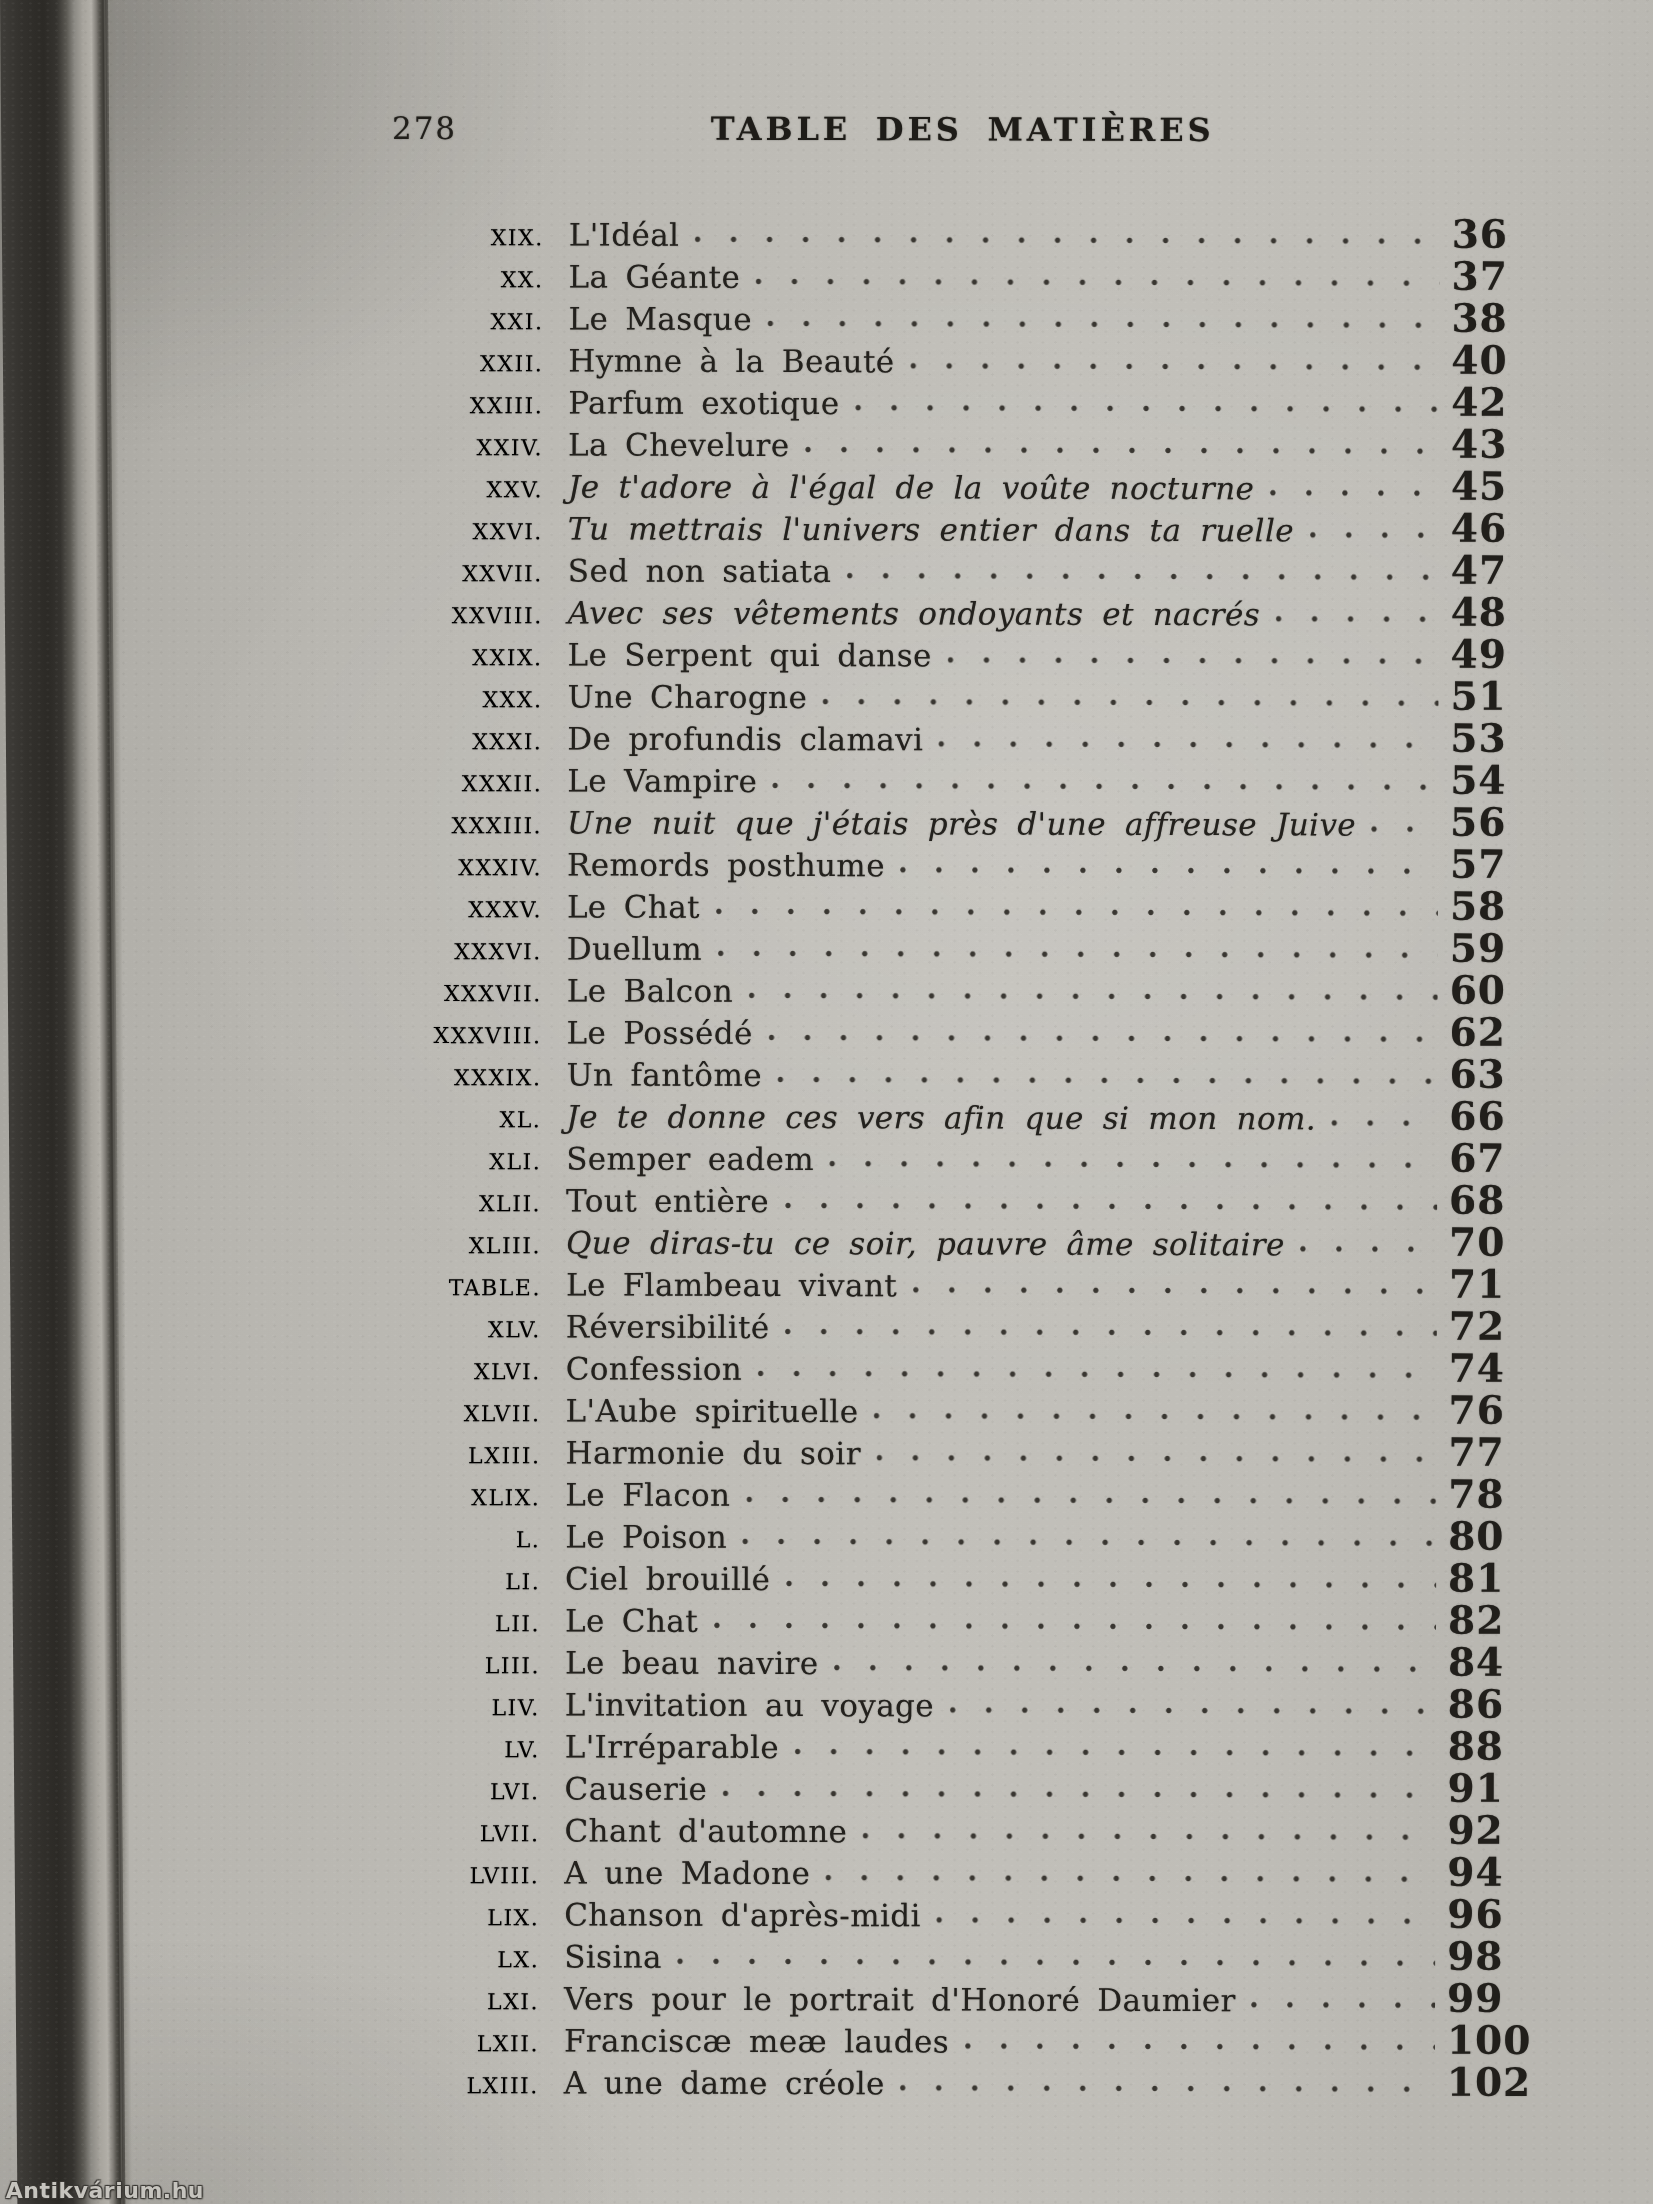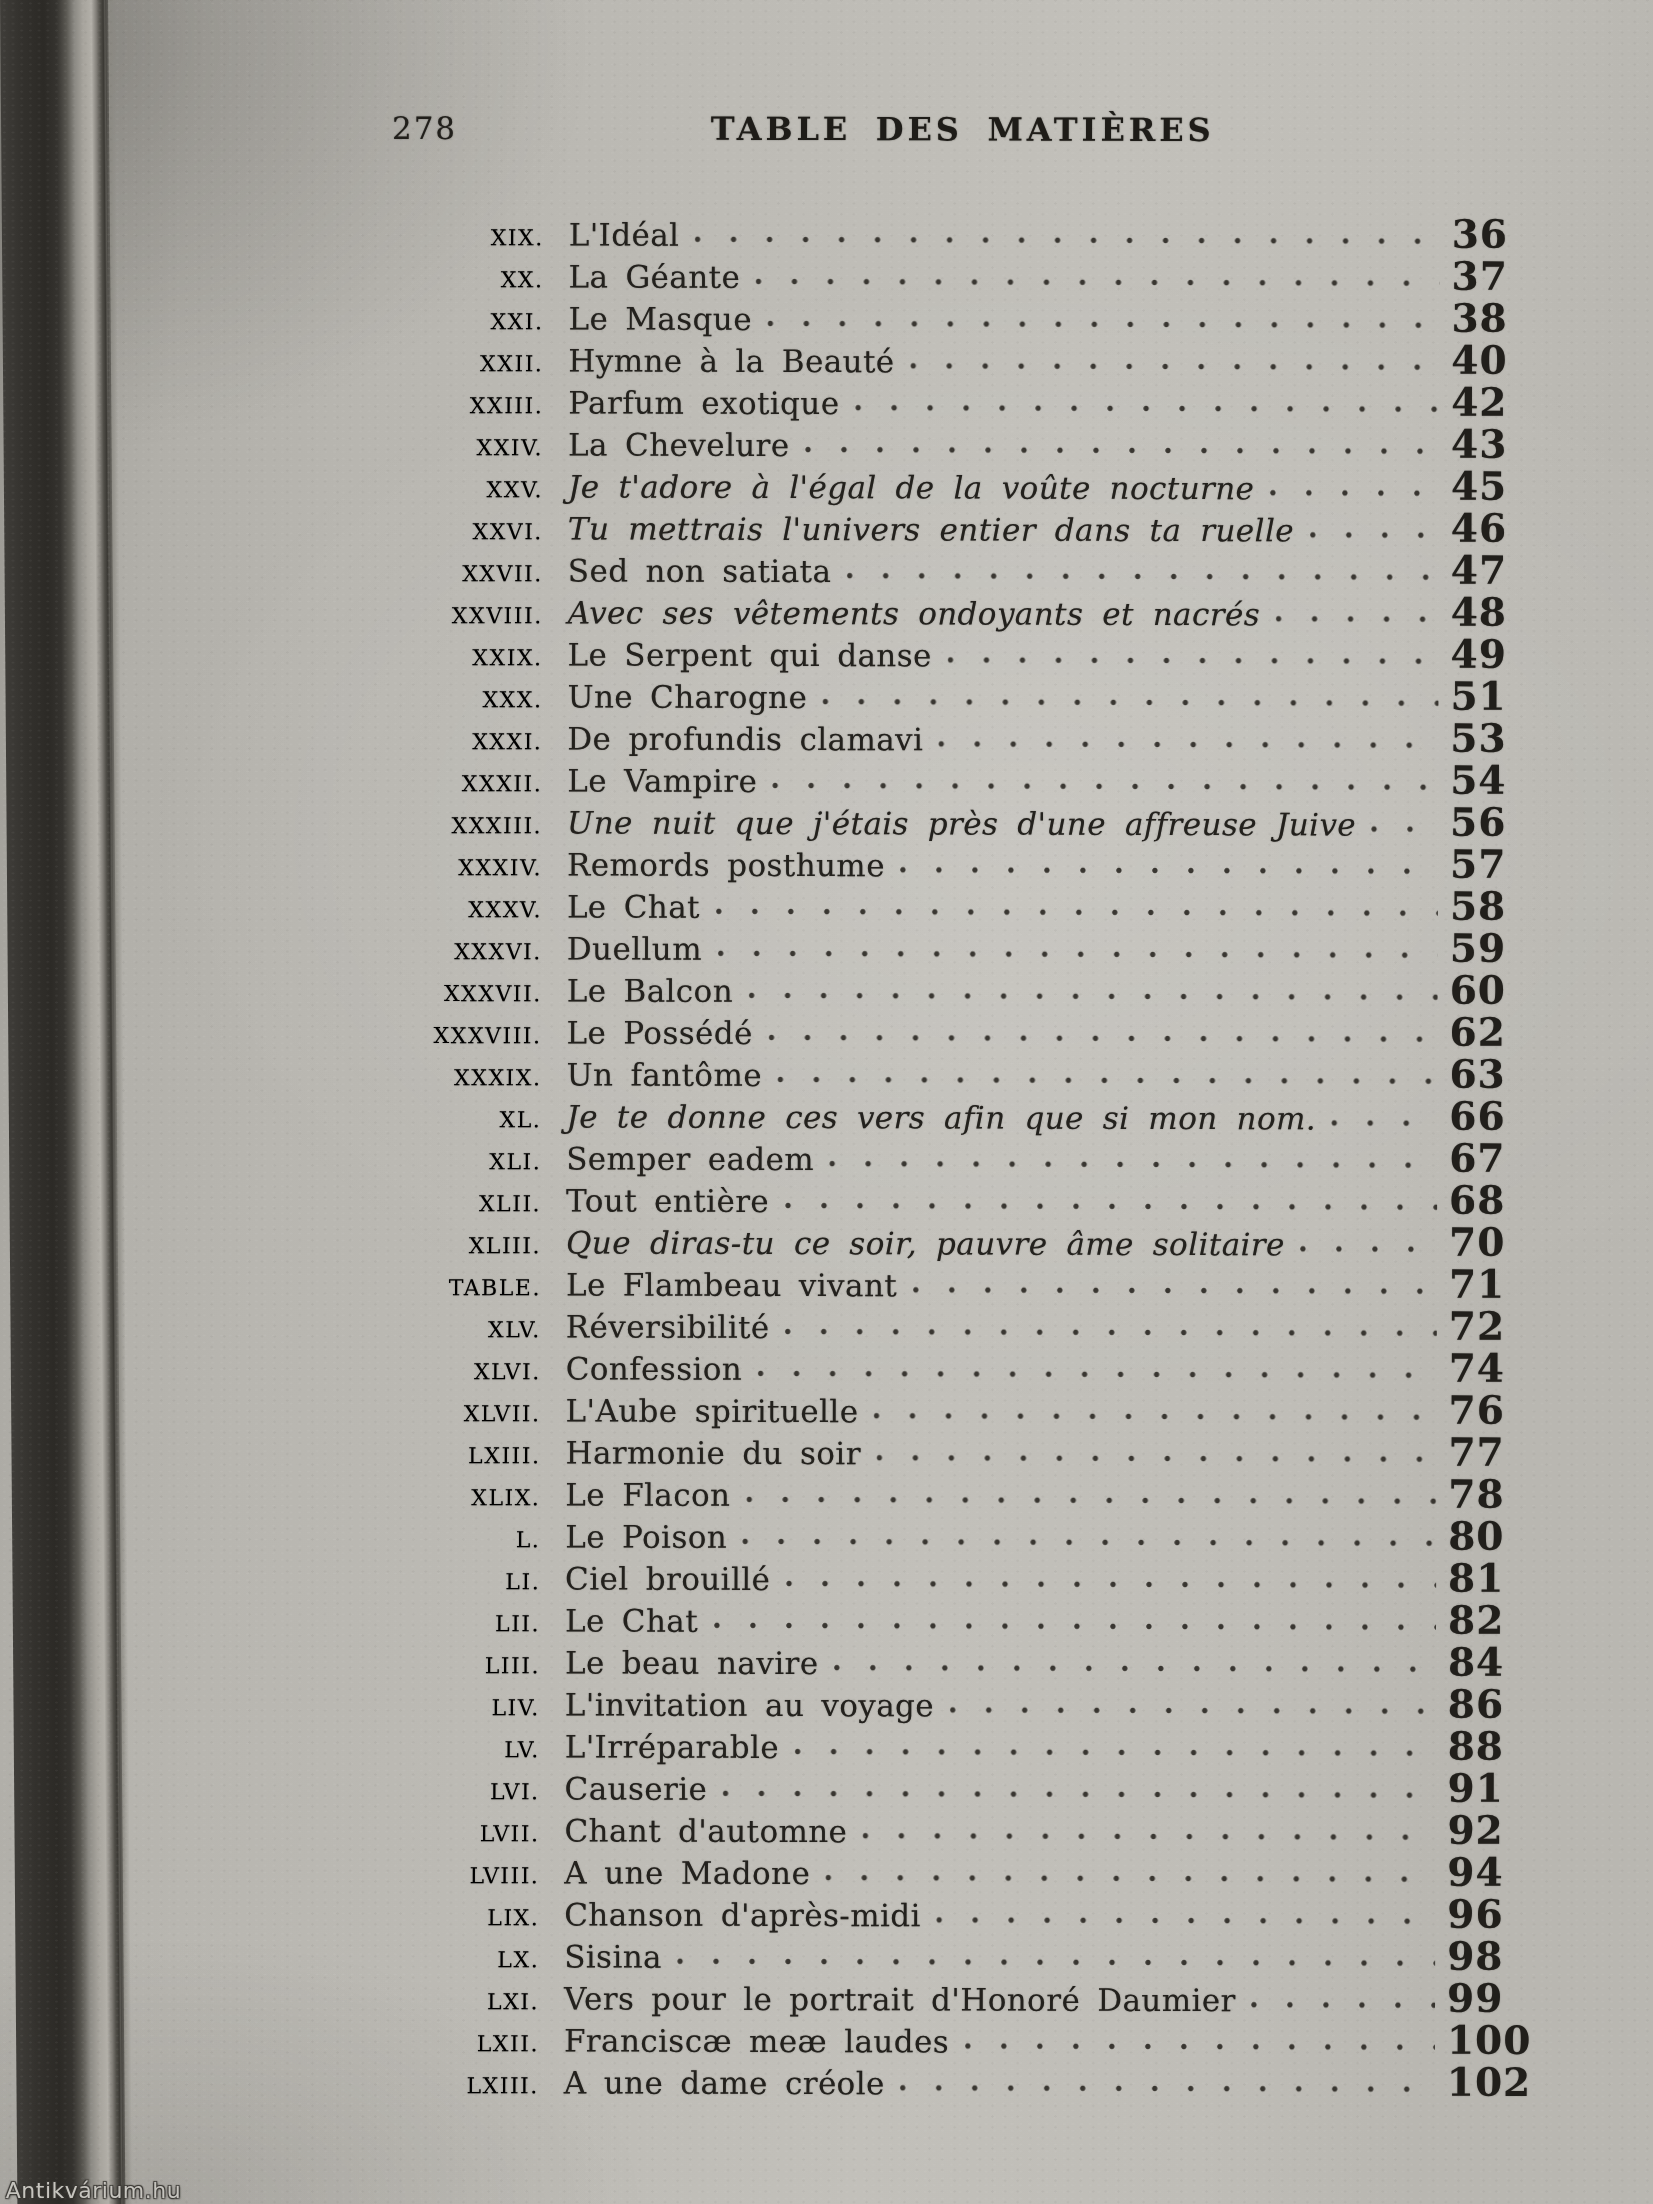--- a/index.html
+++ b/index.html
@@ -72,21 +72,21 @@
     background-image:radial-gradient(circle at 2.9px 3.4px, rgba(38,35,30,0.88) 2.2px, rgba(38,35,30,0) 3.1px);
     background-size:36px 6.8px;background-repeat:repeat-x;
   }
   .pnum{
     width:89px;flex:0 0 89px;
     font-size:39px;font-weight:700;letter-spacing:1px;color:#211f1b;
   }
 
   .watermark{
     position:absolute;left:5.8px;bottom:1.9px;
-    font-family:"DejaVu Sans", sans-serif;font-weight:400;font-size:22px;letter-spacing:0.5px;
+    font-family:"DejaVu Sans", sans-serif;font-weight:700;font-size:22px;letter-spacing:0.5px;
     color:#c6c4be;
     text-shadow:-1px -1px 1px #3a3834, 1px -1px 1px #3a3834, -1px 1px 1px #3a3834, 1px 1px 1.9px #2e2c28;
   }
 </style>
 </head>
 <body>
 
 <div class="binding"></div>
 <div class="binding-line"></div>
 <div class="grain"></div>

